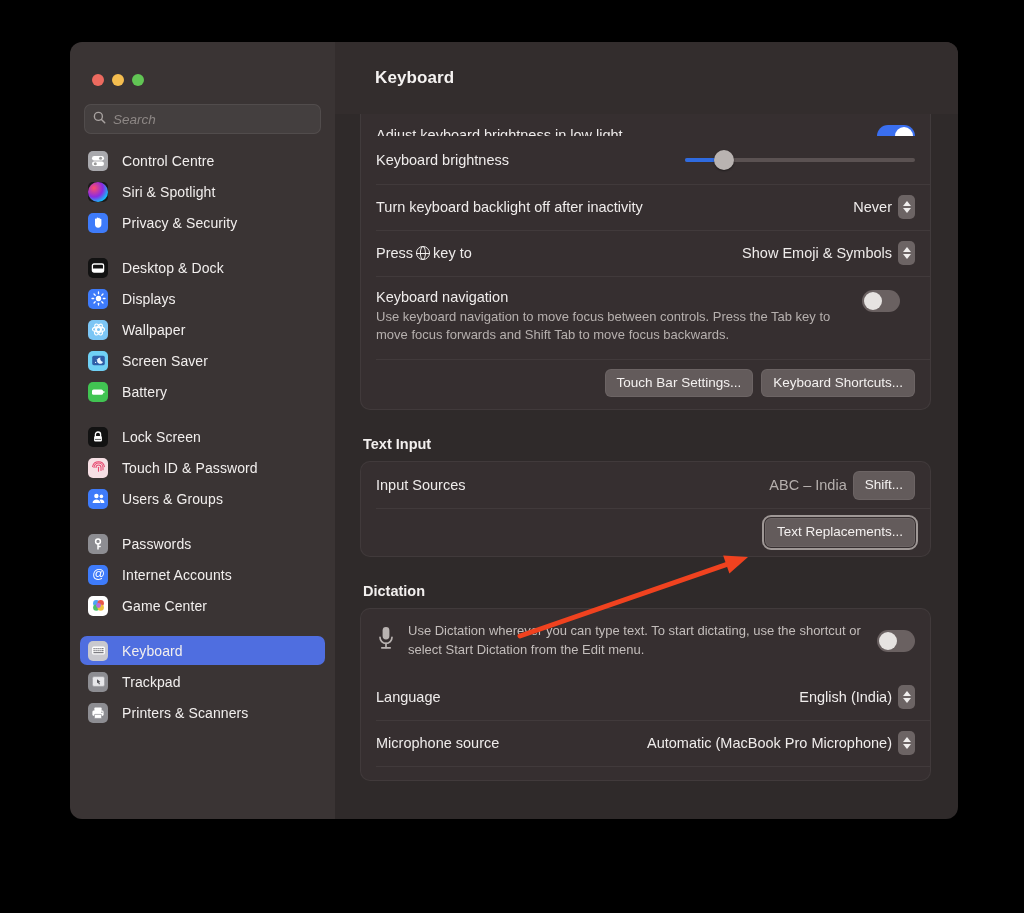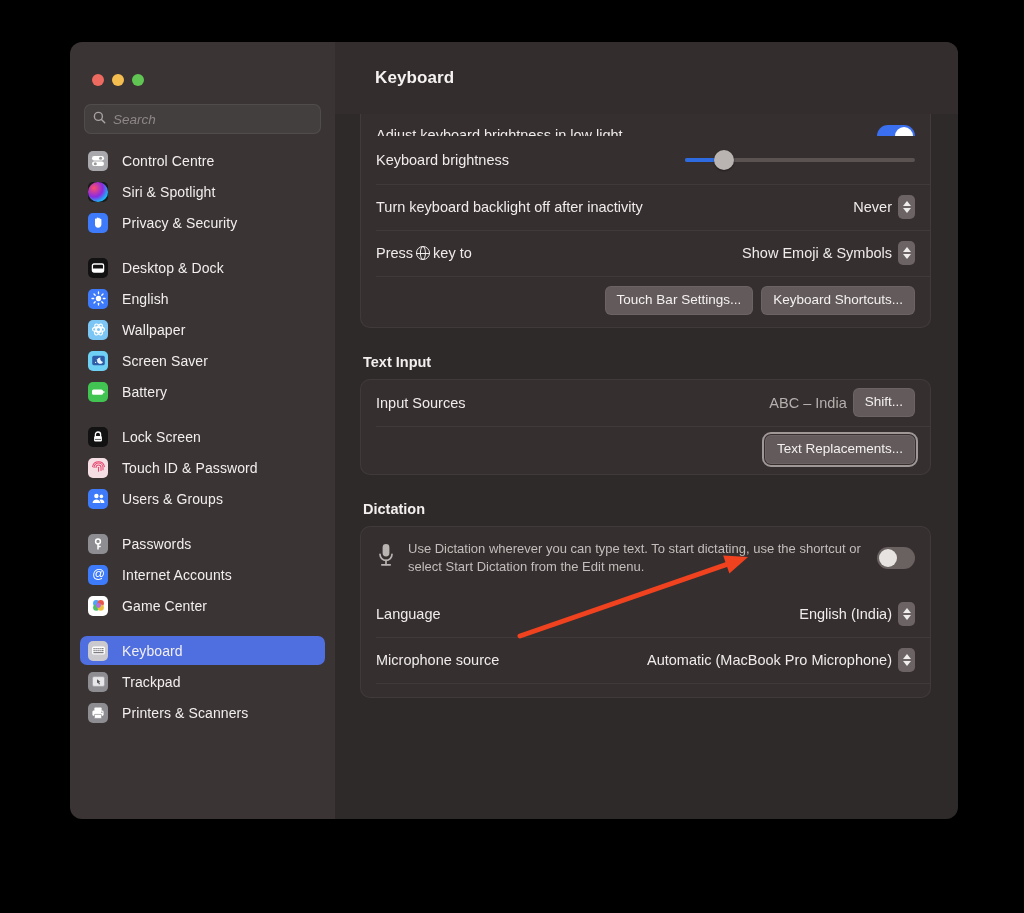--- a/index.html
+++ b/index.html
@@ -478,21 +478,21 @@
                     <line x1="7.5" y1="12.3" x2="7.5" y2="14"></line>
                     <line x1="1" y1="7.5" x2="2.7" y2="7.5"></line>
                     <line x1="12.3" y1="7.5" x2="14" y2="7.5"></line>
                     <line x1="3" y1="3" x2="4.2" y2="4.2"></line>
                     <line x1="10.8" y1="10.8" x2="12" y2="12"></line>
                     <line x1="3" y1="12" x2="4.2" y2="10.8"></line>
                     <line x1="10.8" y1="4.2" x2="12" y2="3"></line>
                   </g>
                 </svg>
               </div>
-              <span class="side-label">English</span>
+              <span class="side-label">Displays</span>
             </div>
             <div class="side-item">
               <div class="side-icon" style="background: rgb(124, 198, 245);">
                 <svg width="15" height="15" viewBox="0 0 15 15">
                   <g fill="none" stroke="#fff" stroke-width="1.1">
                     <circle cx="7.5" cy="7.5" r="2.1"></circle>
                     <ellipse cx="7.5" cy="7.5" rx="6" ry="2.6"></ellipse>
                     <ellipse cx="7.5" cy="7.5" rx="6" ry="2.6" transform="rotate(60 7.5 7.5)"></ellipse>
                     <ellipse cx="7.5" cy="7.5" rx="6" ry="2.6" transform="rotate(120 7.5 7.5)"></ellipse>
                   </g>
@@ -681,20 +681,31 @@
               <span>Press</span><span class="globe"></span><span>key to</span>
             </span>
             <span class="spacer"></span>
             <span class="val">Show Emoji &amp; Symbols</span>
             <div class="stepper">
               <div class="chev up"></div>
               <div class="chev down"></div>
             </div>
           </div>
 
+          <div class="navblock" style="border-top:1px solid rgba(255,255,255,0.055); margin-left:15px; padding-left:0;">
+            <div class="head">
+              <div style="flex:1; padding-right:18px;">
+                <div class="title">Keyboard navigation</div>
+                <div class="desc">Use keyboard navigation to move focus between controls. Press the Tab key to move focus forwards and Shift Tab to move focus backwards.</div>
+              </div>
+              <div class="toggle" style="margin-right:15px; margin-top:1px;">
+                <div class="knob"></div>
+              </div>
+            </div>
+          </div>
 
           <div class="btnrow">
             <button class="btn">Touch Bar Settings...</button>
             <button class="btn">Keyboard Shortcuts...</button>
           </div>
         </div>
 
         <div class="section-title">Text Input</div>
 
         <div class="card">

